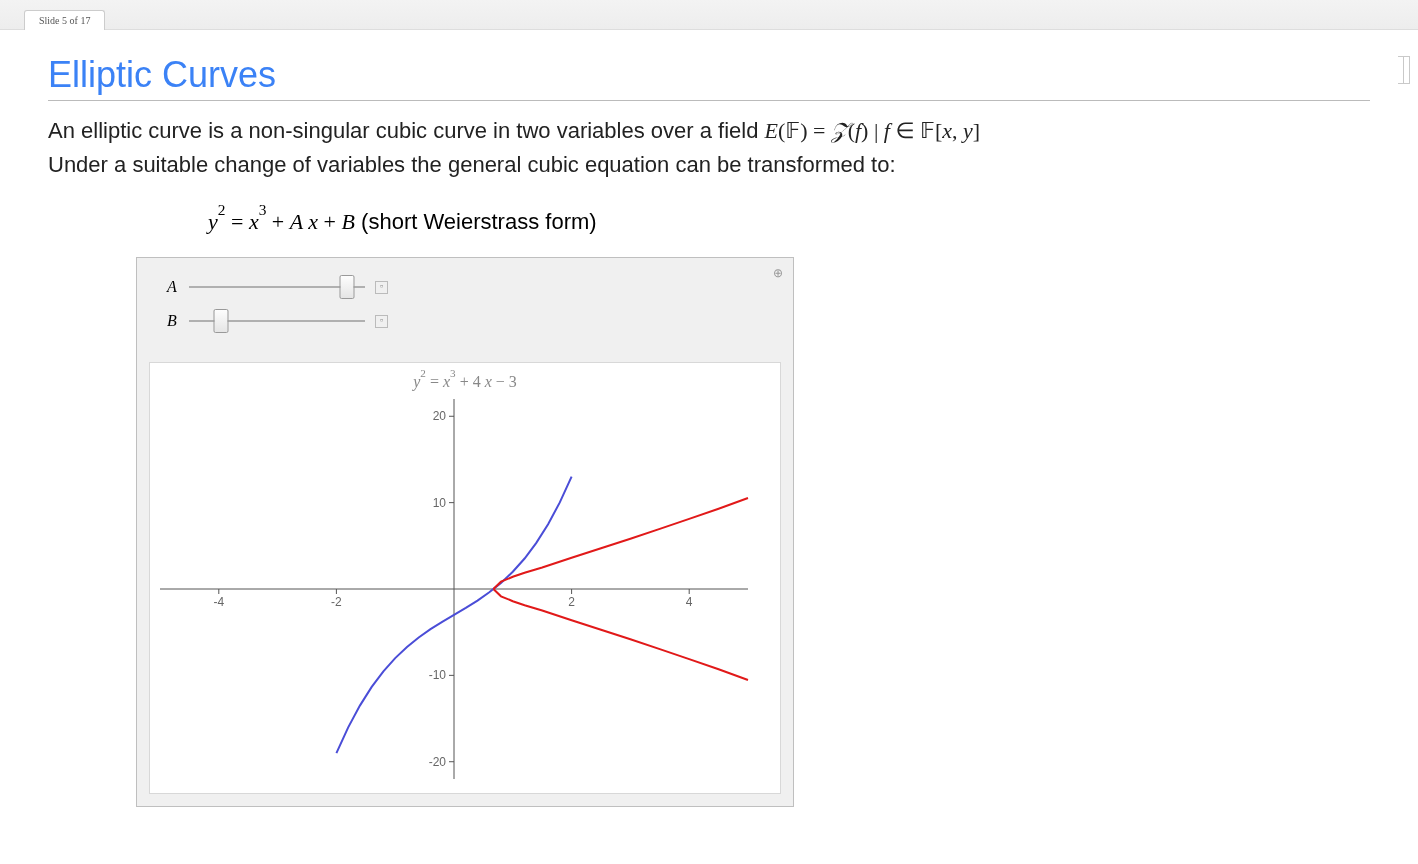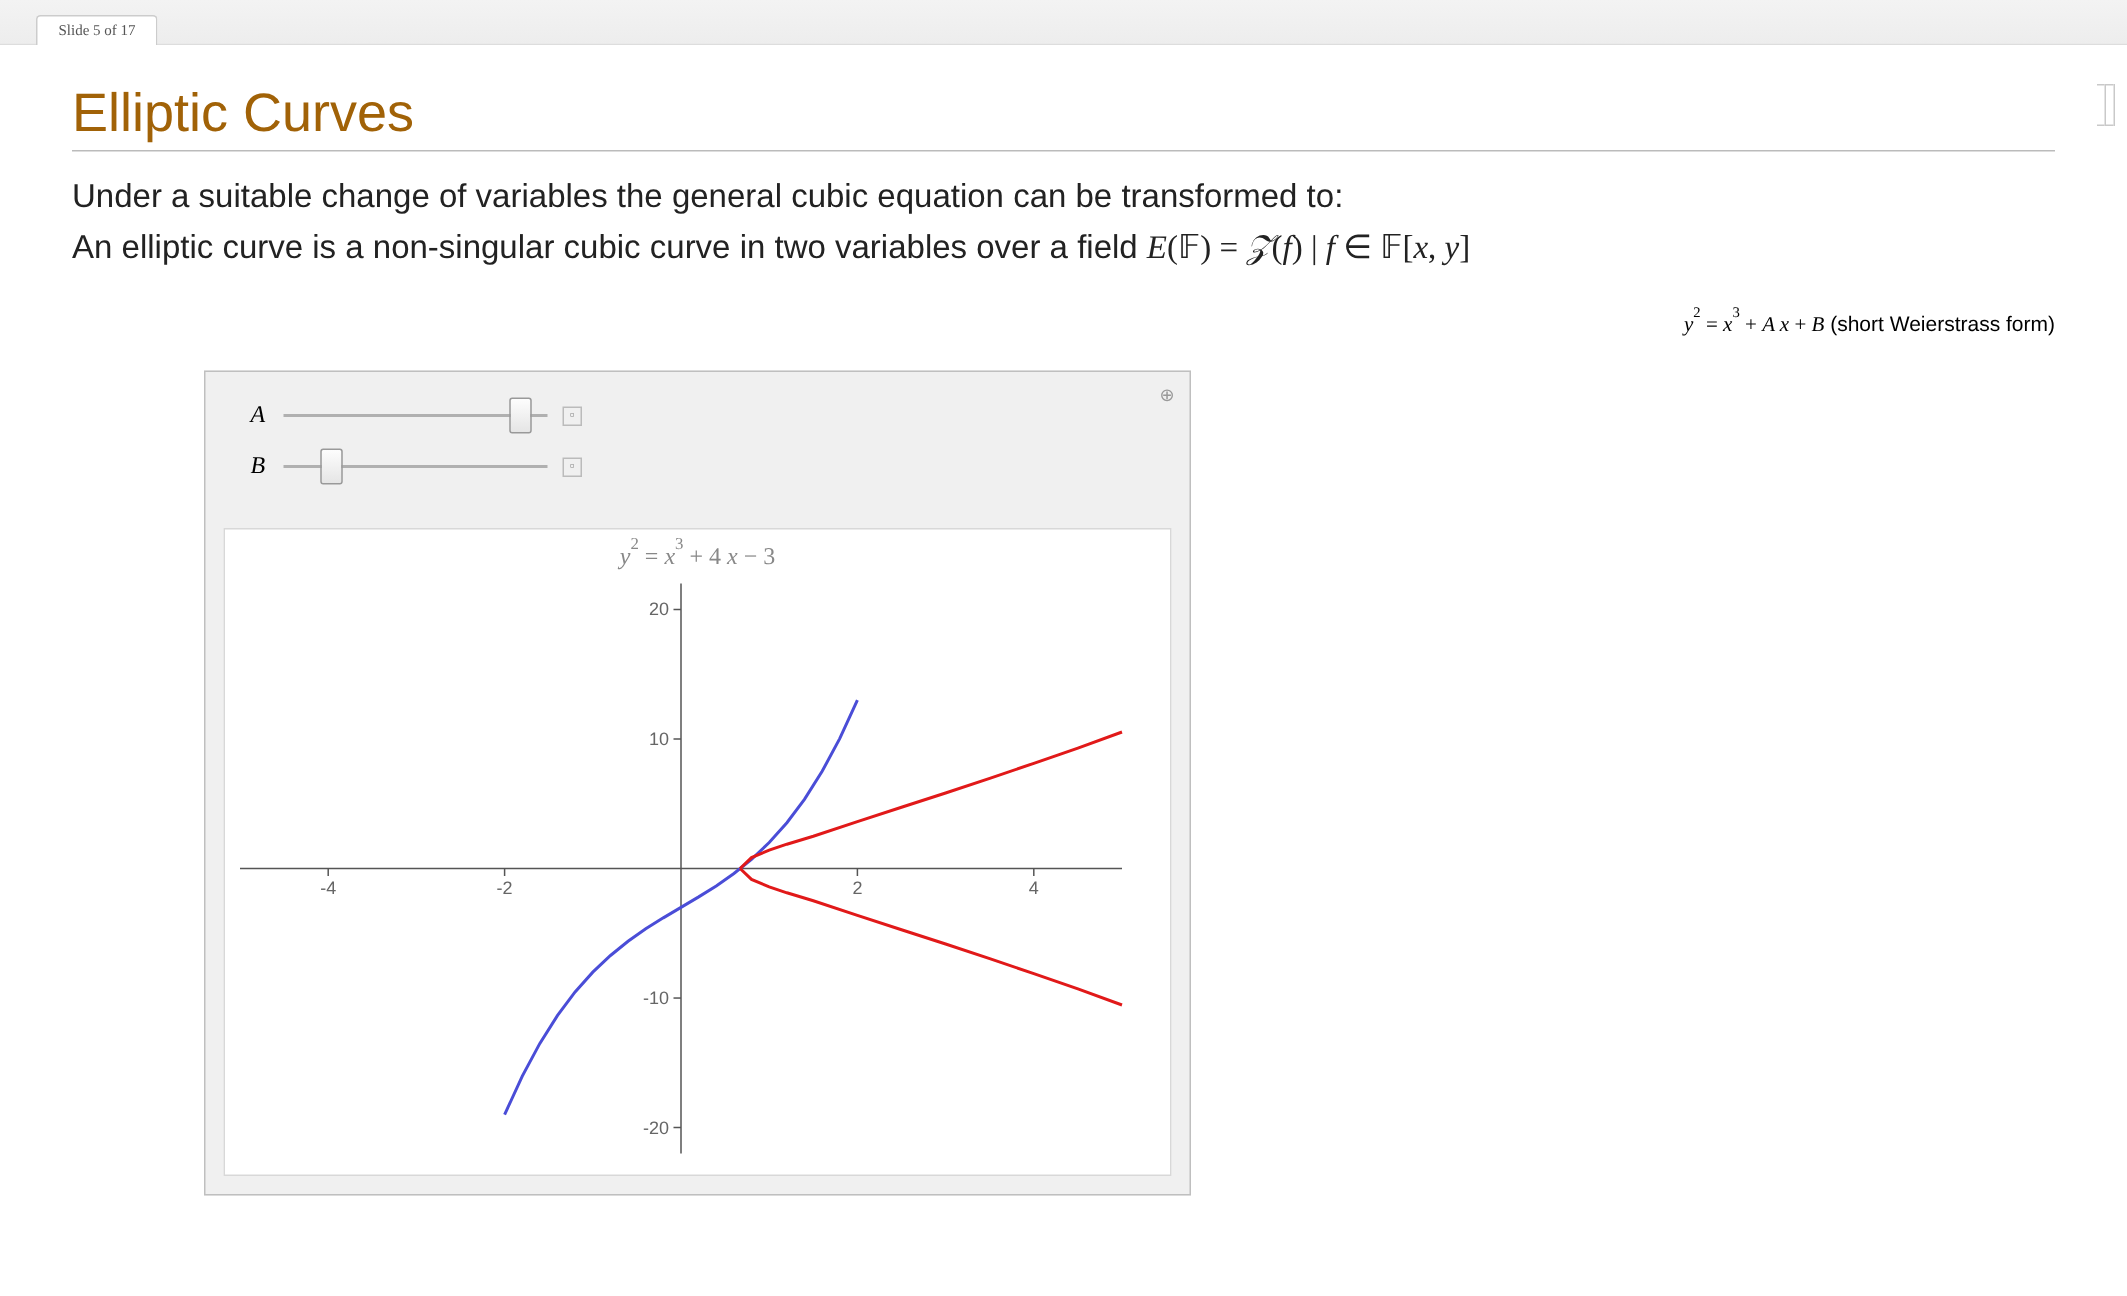--- a/index.html
+++ b/index.html
@@ -30,41 +30,40 @@
     border-radius: 3px 3px 0 0;
     position: relative;
     top: 1px;
   }
   .content {
     padding: 24px 48px 0 48px;
   }
   .title {
     font-size: 36px;
     font-weight: 400;
-    color: #a16207;
+    color: #3b82f6;
     margin: 0 0 4px 0;
   }
   .hr {
     border: none;
     border-top: 1px solid #bbb;
     margin: 2px 0 14px 0;
   }
   .body-text {
     font-size: 22px;
     line-height: 1.45;
     color: #222;
     margin: 0 0 2px 0;
   }
   .math-i { font-style: italic; font-family: "Times New Roman", serif; }
   .math-n { font-family: "Times New Roman", serif; }
   sup { font-size: 0.7em; position: relative; top: -0.4em; }
   .eq-block {
     margin: 26px 0 22px 160px;
-    font-size: 14px;
-    text-align: right;
+    font-size: 22px;
   }
 
   .manipulate {
     margin-left: 88px;
     width: 632px;
     border: 1px solid #bfbfbf;
     background: #f0f0f0;
     position: relative;
     padding: 12px 12px 12px 12px;
   }
@@ -177,25 +176,25 @@
 <div class="tab-bar">
   <div class="tab">
     <span>Slide 5 of 17</span>
   </div>
 </div>
 
 <div class="content">
   <h1 class="title">Elliptic Curves</h1>
   <hr class="hr">
 
-  <p class="body-text">Under a suitable change of variables the general cubic equation can be transformed to:</p>
   <p class="body-text">
     <span>An elliptic curve is a non-singular cubic curve in two variables over a field </span>
     <span class="math-i">E</span><span class="math-n">(𝔽) = </span><span class="math-i">𝒵</span><span class="math-n">(</span><span class="math-i">f</span><span class="math-n">) | </span><span class="math-i">f</span><span class="math-n"> ∈ 𝔽[</span><span class="math-i">x</span><span class="math-n">, </span><span class="math-i">y</span><span class="math-n">]</span>
   </p>
+  <p class="body-text">Under a suitable change of variables the general cubic equation can be transformed to:</p>
 
   <div class="eq-block">
     <span class="math-i">y</span><sup class="math-n">2</sup><span class="math-n"> = </span><span class="math-i">x</span><sup class="math-n">3</sup><span class="math-n"> + </span><span class="math-i">A x</span><span class="math-n"> + </span><span class="math-i">B</span>
     <span>  (short Weierstrass form)</span>
   </div>
 
   <div class="manipulate">
     <span class="plus-btn">⊕</span>
 
     <div class="slider-row">

